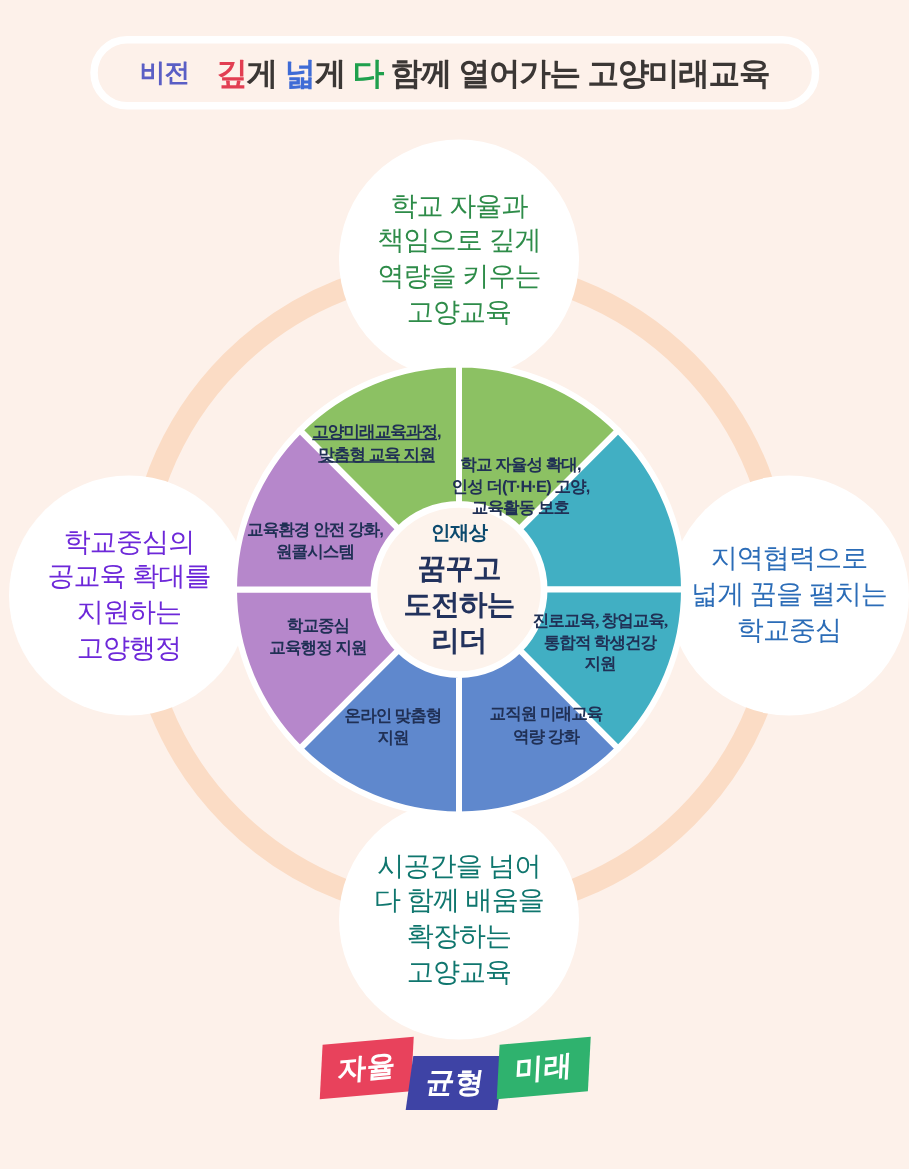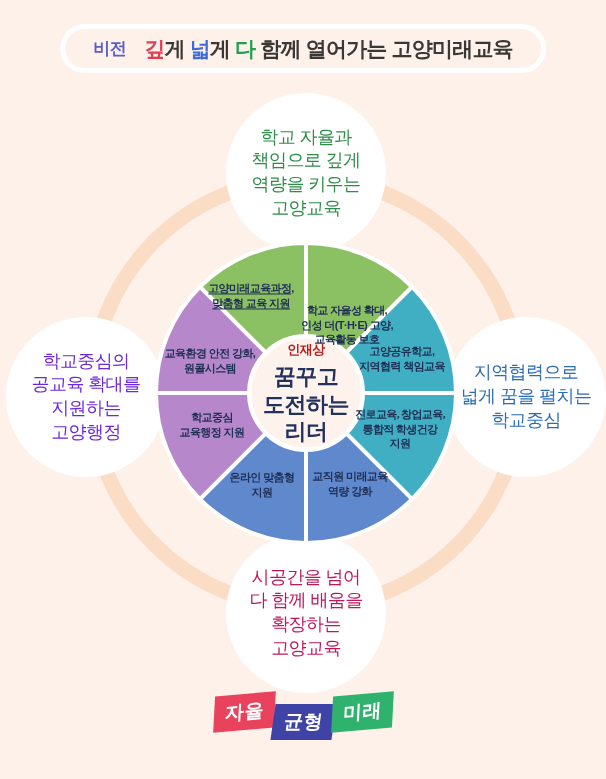--- a/index.html
+++ b/index.html
@@ -69,34 +69,34 @@
     text-align: center;
     font-size: 11px; font-weight: bold;
     line-height: 1.32;
     letter-spacing: -0.6px;
     white-space: pre-line;
   }
   .sl-1 { left: 105px; top: 63px;  }
   .sl-2 { left: 201px; top: 59px; margin-top: 33px;  }
   .sl-3 { left: 256px; top: 126px; }
   .sl-4 { left: 254px; top: 196px; font-family: Liberation Serif, serif; }
-  .sl-5 { left: 204px; top: 251px; }
-  .sl-6 { left: 116px; top: 252px; }
+  .sl-5 { left: 218px; top: 251px; }
+  .sl-6 { left: 116px; top: 252px; font-family: Liberation Serif, serif; }
   .sl-7 { left: 66px;  top: 192px; }
   .sl-8 { left: 64px;  top: 128px; }
 
   .hub-text {
     position: absolute;
     left: 160px; top: 160px;
     transform: translate(-50%, -50%);
     width: 120px;
     text-align: center;
   }
   .hub-eyebrow { font-size: 13px; font-weight: bold; letter-spacing: -0.5px; margin-bottom: 4px; }
-  .hub-title { font-size: 22px; font-weight: bold; line-height: 1.25; letter-spacing: -0.5px; white-space: pre-line; }
+  .hub-title { font-size: 19px; font-weight: bold; line-height: 1.25; letter-spacing: -0.5px; white-space: pre-line; }
 
   
   .badges {
     position: absolute;
     top: 694px; left: 0;
     width: 100%;
     display: flex; justify-content: center; align-items: flex-start;
   }
   .badge {
     padding: 5px 11px;
@@ -132,21 +132,21 @@
 공교육 확대를
 지원하는
 고양행정</span>
   </div>
   <div class="goal-node goal-right">
     <span style="color: rgb(43, 108, 183);">지역협력으로
 넓게 꿈을 펼치는
 학교중심</span>
   </div>
   <div class="goal-node goal-bottom">
-    <span style="color: #be185d;">시공간을 넘어
+    <span style="color: #0f766e;">시공간을 넘어
 다 함께 배움을
 확장하는
 고양교육</span>
   </div>
 
   <div class="wheel">
     <svg width="320" height="320" viewBox="-160 -160 320 320">
       <g stroke="#ffffff" stroke-width="4" stroke-linejoin="round">
         <path d="M -106.07 -106.07 A 150 150 0 0 1 0 -150 L 0 -57 A 57 57 0 0 0 -40.31 -40.31 Z" fill="#8cc163"></path>
         <path d="M 0 -150 A 150 150 0 0 1 106.07 -106.07 L 40.31 -40.31 A 57 57 0 0 0 0 -57 Z" fill="#8cc163"></path>
@@ -158,36 +158,34 @@
         <path d="M -150 0 A 150 150 0 0 1 -106.07 -106.07 L -40.31 -40.31 A 57 57 0 0 0 -57 0 Z" fill="#b687cb"></path>
       </g>
       <circle cx="0" cy="0" r="56" stroke="#ffffff" stroke-width="3" fill="#fdf3ec"></circle>
     </svg>
 
     <div class="seg-label sl-1" style="color: rgb(32, 48, 85); text-decoration: underline;">고양미래교육과정,
 맞춤형 교육 지원</div>
     <div class="seg-label sl-2" style="color: rgb(32, 48, 85);">학교 자율성 확대,
 인성 더(T·H·E) 고양,
 교육활동 보호</div>
-    <div class="seg-label sl-3" style="color: rgb(32, 48, 85);">고양공유학교,
-지역협력 책임교육</div>
     <div class="seg-label sl-4" style="color: rgb(32, 48, 85);">진로교육, 창업교육,
 통합적 학생건강
 지원</div>
     <div class="seg-label sl-5" style="color: rgb(32, 48, 85);">교직원 미래교육
 역량 강화</div>
     <div class="seg-label sl-6" style="color: rgb(32, 48, 85);">온라인 맞춤형
 지원</div>
     <div class="seg-label sl-8" style="color: rgb(32, 48, 85);">교육환경 안전 강화,
 원콜시스템</div>
     <div class="seg-label sl-7" style="color: rgb(32, 48, 85);">학교중심
 교육행정 지원</div>
 
     <div class="hub-text">
-      <div class="hub-eyebrow" style="color: #b91c1c;">인재상</div>
+      <div class="hub-eyebrow" style="color: #0c4a6e;">인재상</div>
       <div class="hub-title" style="color: rgb(34, 50, 93);">꿈꾸고
 도전하는
 리더</div>
     </div>
   </div>
 
   <div class="badges">
     <div class="badge badge-1" style="background-color: rgb(232, 66, 92);">자율</div>
     <div class="badge badge-2" style="background-color: rgb(62, 67, 165);">균형</div>
     <div class="badge badge-3" style="background-color: rgb(47, 178, 110);">미래</div>

